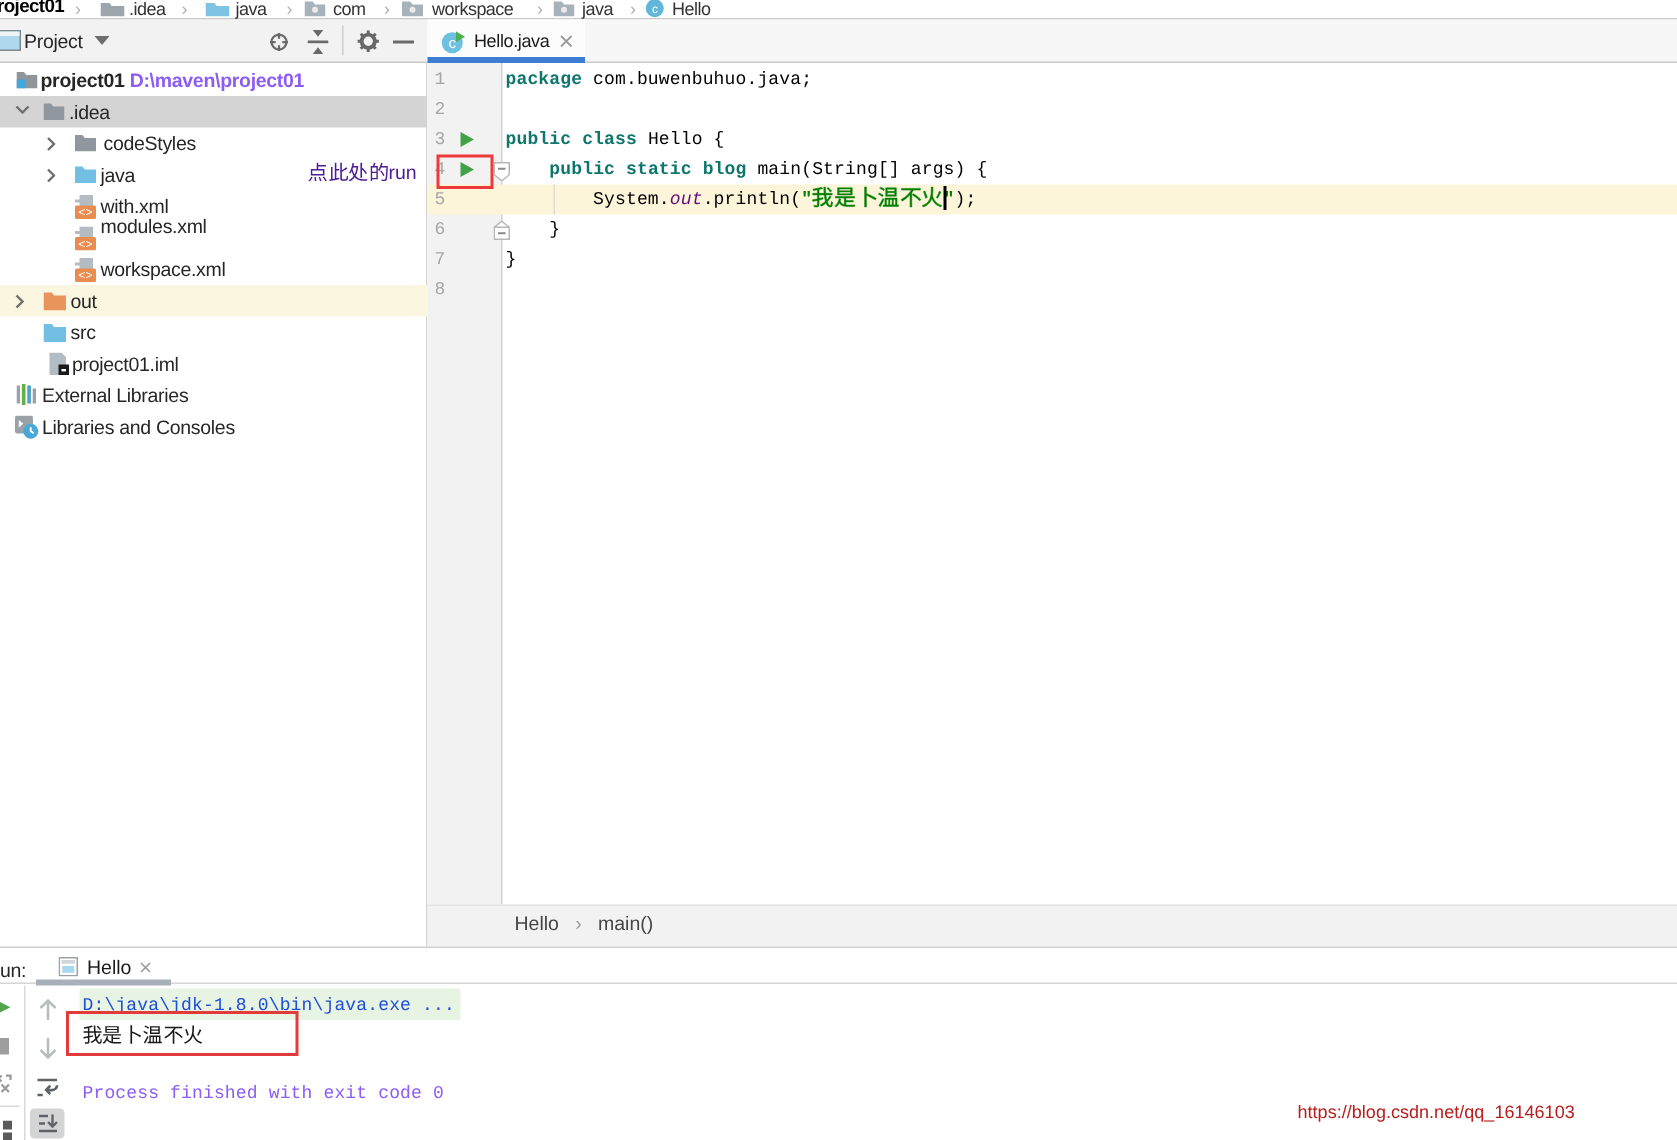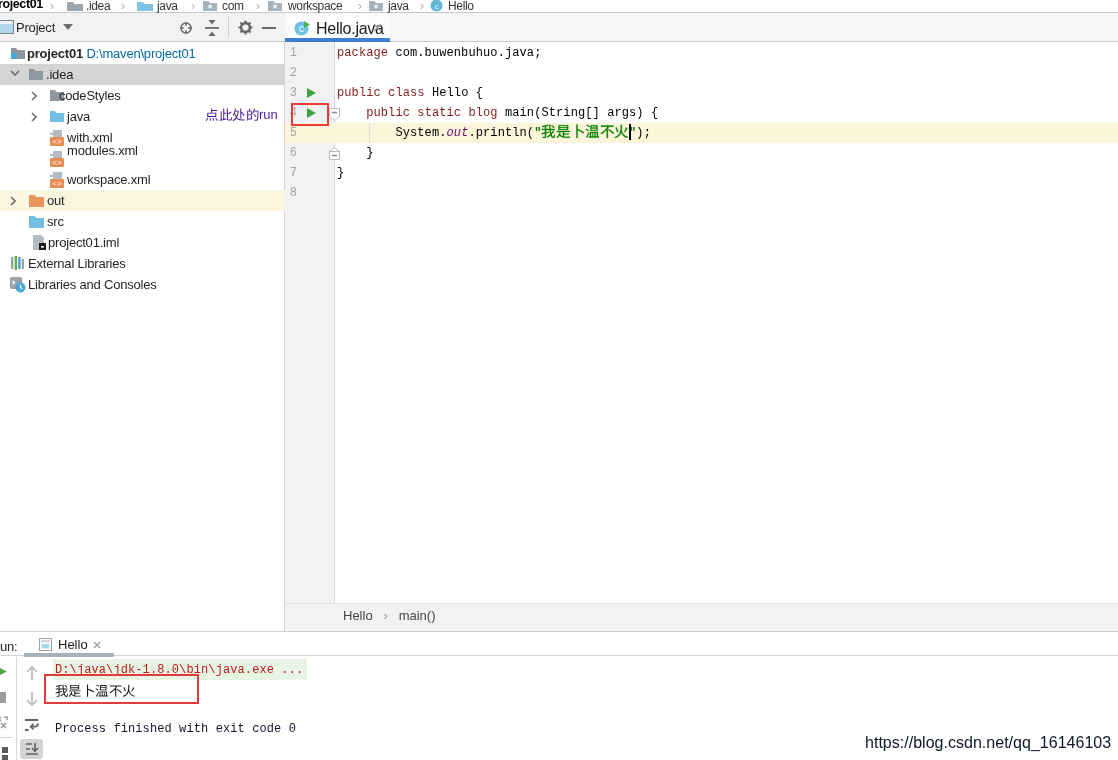--- a/index.html
+++ b/index.html
@@ -1,19 +1,19 @@
 <!DOCTYPE html>
 <html><head><meta charset="utf-8">
 <style>
 html,body{margin:0;padding:0}
 body{width:1118px;height:760px;position:relative;overflow:hidden;background:#fff;
  font-family:"Liberation Sans",sans-serif;-webkit-font-smoothing:antialiased}
 .a{position:absolute}
 .mono{font-family:"Liberation Mono",monospace;font-size:12px;line-height:20px;white-space:pre;letter-spacing:0.1px}
-.kw{color:#7f1d1d;font-weight:normal}
+.kw{color:#0f766e;font-weight:bold}
 .str{color:#008000;font-weight:bold}
 .tree{font-size:13px;color:#262626;line-height:21px;white-space:nowrap;letter-spacing:-0.2px}
 svg.ck{display:inline-block}
 svg.ck use{fill:currentColor}
 svg.bk use{fill:currentColor;stroke:currentColor;stroke-width:22px}
 .ic{position:absolute}
 </style></head><body>
 <svg width="0" height="0" style="position:absolute">
 <symbol id="gwo" viewBox="0 0 1000 1000">
       <path transform="translate(0,880) scale(1,-1)" d="M704 774 761 814Q790 789 821 759Q852 729 879 699Q906 670 922 646L861 602Q846 626 820 657Q794 687 764 718Q733 749 704 774ZM56 544H946V473H56ZM41 251Q100 262 179 278Q259 294 347 313Q436 331 524 350L530 283Q448 264 364 244Q281 225 204 207Q126 190 63 175ZM270 738H345V17Q345 -20 335 -39Q326 -58 301 -67Q278 -76 237 -78Q195 -81 133 -81Q131 -70 127 -57Q123 -43 117 -29Q111 -15 106 -5Q154 -6 194 -7Q234 -7 247 -6Q260 -5 265 0Q270 4 270 17ZM460 828 513 765Q455 745 383 728Q310 712 234 698Q157 684 85 674Q82 687 76 706Q69 724 62 737Q132 748 206 762Q280 777 346 794Q412 811 460 828ZM560 832H639Q638 695 649 569Q659 444 679 339Q699 233 726 156Q754 78 787 35Q820 -7 856 -7Q877 -7 887 35Q898 76 902 173Q914 161 932 149Q950 138 965 132Q959 49 946 2Q933 -45 910 -64Q887 -83 849 -83Q801 -83 760 -49Q720 -15 688 48Q657 110 633 195Q610 280 594 383Q578 485 570 599Q562 713 560 832ZM832 427 898 399Q850 307 780 225Q711 142 627 74Q544 6 451 -42Q442 -29 428 -12Q413 5 399 17Q489 60 571 124Q653 187 720 265Q787 343 832 427Z"></path>
@@ -116,51 +116,51 @@
     </g>
   </svg>
 <div class="a" style="left:262px;top:26.5px;width:14px;height:2px;background:#6a6a6a"></div>
 
 <div class="a" style="left:285px;top:13px;width:105px;height:26px;background:#fcfcfc"></div>
 <svg class="ic" style="left:294px;top:20px" width="17" height="17" viewBox="0 0 17 17">
     <circle cx="7.5" cy="8.5" r="7" fill="#6cc0e0"></circle>
     <text x="7.5" y="12" font-size="10" fill="#fff" text-anchor="middle" font-family="Liberation Sans">c</text>
     <path fill="#4caf50" d="M10 1l6 3.5-6 3.5z"></path>
   </svg>
-<div class="a" style="left:316px;top:20px;font-size:16px;letter-spacing:-0.25px;color:#1a1a1a">Hello.java</div>
+<div class="a" style="left:316px;top:20px;font-size:12px;letter-spacing:-0.25px;color:#1a1a1a">Hello.java</div>
 <svg class="ic" style="left:373px;top:23px" width="9" height="9" viewBox="0 0 9 9" stroke="#9a9a9a" stroke-width="1.2">
     <path d="M1 1l7 7M8 1l-7 7"></path>
   </svg>
 <div class="a" style="left:285px;top:38px;width:105px;height:4px;background:#3d7dd2"></div>
 
 <div class="a" style="left:0;top:42px;width:284px;height:589px;background:#fff;border-right:1px solid #d4d4d4"></div>
 <div class="a" style="left:0;top:64px;width:285px;height:21px;background:#d4d4d4"></div>
 <div class="a" style="left:0;top:190px;width:285px;height:21px;background:#fbf6e0"></div>
 
 <svg class="ic" style="left:11px;top:47px" width="14" height="12" viewBox="0 0 14 12">
     <path fill="#8e959b" d="M0 1h5l1.5 2H14v9H0z"></path>
     <rect x="0" y="6" width="6" height="6" fill="#40a8dc"></rect>
   </svg>
-<div class="a tree" style="left:27px;top:43px;font-weight:bold">project01 <span style="font-weight:normal;color:#0369a1">D:\maven\project01</span></div>
+<div class="a tree" style="left:27px;top:43px;font-weight:bold">project01 <span style="font-weight:bold;color:#8b5cf6">D:\maven\project01</span></div>
 
 <svg class="ic" style="left:10px;top:70px" width="10" height="6" viewBox="0 0 10 6" fill="none" stroke="#6e6e6e" stroke-width="1.6">
     <path d="M1 1l4 4 4-4"></path>
   </svg>
 <svg class="ic" style="left:29px;top:68px" width="14" height="12" viewBox="0 0 14 12">
     <path fill="#90979e" d="M0 1h5l1.5 2H14v9H0z"></path>
   </svg>
 <div class="a tree" style="left:46px;top:64px">.idea</div>
 
 <svg class="ic" style="left:31px;top:91px" width="6" height="10" viewBox="0 0 6 10" fill="none" stroke="#6e6e6e" stroke-width="1.6">
     <path d="M1 1l4 4-4 4"></path>
   </svg>
 <svg class="ic" style="left:50px;top:89px" width="14" height="12" viewBox="0 0 14 12">
     <path fill="#90979e" d="M0 1h5l1.5 2H14v9H0z"></path>
   </svg>
-<div class="a tree" style="left:59px;top:85px">codeStyles</div>
+<div class="a tree" style="left:69px;top:85px">codeStyles</div>
 
 <svg class="ic" style="left:31px;top:112px" width="6" height="10" viewBox="0 0 6 10" fill="none" stroke="#6e6e6e" stroke-width="1.6">
     <path d="M1 1l4 4-4 4"></path>
   </svg>
 <svg class="ic" style="left:50px;top:110px" width="14" height="12" viewBox="0 0 14 12">
     <path fill="#72bfe3" d="M0 1h5l1.5 2H14v9H0z"></path>
   </svg>
 <div class="a tree" style="left:67px;top:106px">java</div>
 <div class="a" style="left:205px;top:107px;color:#4c1d95;font-size:13px;white-space:nowrap">
 <svg class="ck" width="13.5" height="13.5" style="vertical-align:-2px">
@@ -328,30 +328,30 @@
     <path d="M14 5.5a3.2 3.2 0 0 1-3.2 3.2H7"></path>
     <path d="M9.5 5.8L6.8 8.7l2.7 2.7"></path>
   </svg>
 <div class="a" style="left:20px;top:739px;width:23px;height:20px;background:#d4d4d4;border-radius:3px"></div>
 <svg class="ic" style="left:25px;top:742px" width="14" height="14" viewBox="0 0 14 14" fill="none" stroke="#5f6368" stroke-width="1.6">
     <path d="M1 2h6M1 7h4M1 12h12"></path>
     <path d="M10 1v7M7 6l3 3 3-3" stroke-width="1.6"></path>
   </svg>
 
 <div class="a" style="left:53px;top:659px;width:254px;height:21px;background:#e7f3e3"></div>
-<div class="a mono" style="left:55px;top:660px;color:#b91c1c">D:\java\jdk-1.8.0\bin\java.exe ...</div>
+<div class="a mono" style="left:55px;top:660px;color:#1d4ed8">D:\java\jdk-1.8.0\bin\java.exe ...</div>
 <div class="a" style="left:55px;top:681px;color:#1a1a1a;white-space:nowrap"><svg class="ck" width="13.4" height="13.4" style="vertical-align:-2.2px">
       <use href="#gwo"></use>
     </svg><svg class="ck" width="13.4" height="13.4" style="vertical-align:-2.2px">
       <use href="#gshi"></use>
     </svg><svg class="ck" width="13.4" height="13.4" style="vertical-align:-2.2px">
       <use href="#gbu2"></use>
     </svg><svg class="ck" width="13.4" height="13.4" style="vertical-align:-2.2px">
       <use href="#gwen"></use>
     </svg><svg class="ck" width="13.4" height="13.4" style="vertical-align:-2.2px">
       <use href="#gbu4"></use>
     </svg><svg class="ck" width="13.4" height="13.4" style="vertical-align:-2.2px">
       <use href="#ghuo"></use>
     </svg></div>
 <div class="a" style="left:44px;top:674px;width:151px;height:26px;border:2px solid #e23b3b"></div>
-<div class="a mono" style="left:55px;top:719px;color:#0f172a">Process finished with exit code 0</div>
-
-<div class="a" style="left:865px;top:734px;font-size:16px;color:#0f172a;letter-spacing:0.02px">https://blog.csdn.net/qq_16146103</div>
+<div class="a mono" style="left:55px;top:719px;color:#8b5cf6">Process finished with exit code 0</div>
+
+<div class="a" style="left:865px;top:734px;font-size:12px;color:#b91c1c;letter-spacing:0.02px">https://blog.csdn.net/qq_16146103</div>
 
 </body></html>

